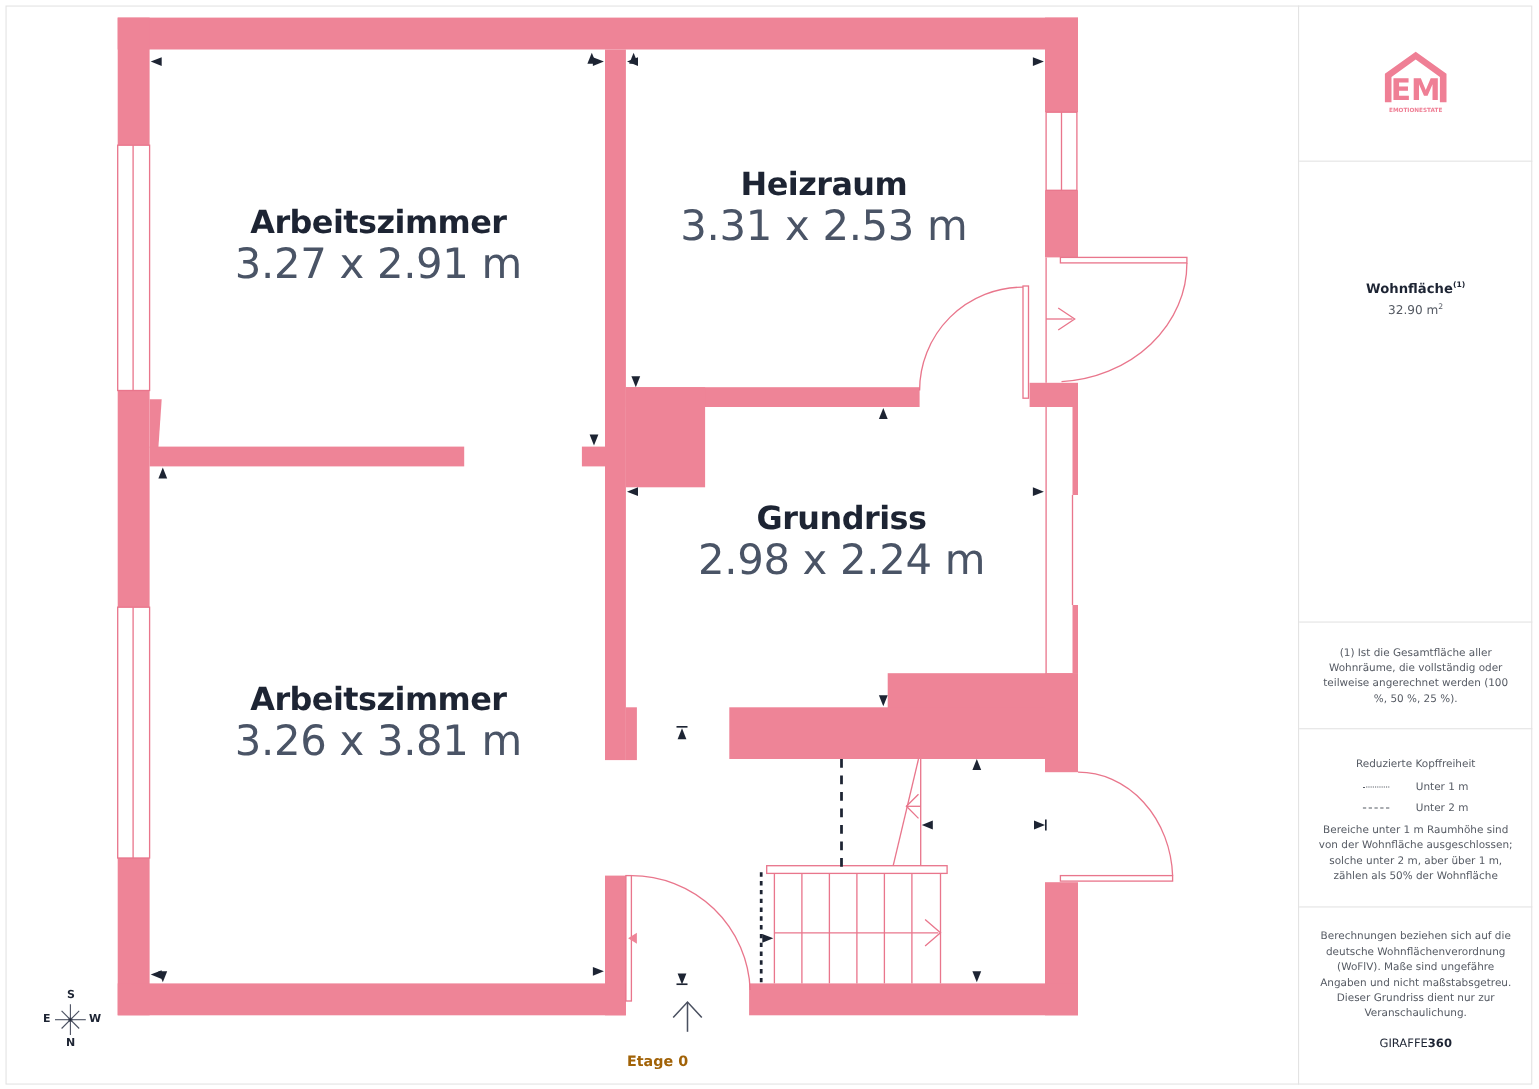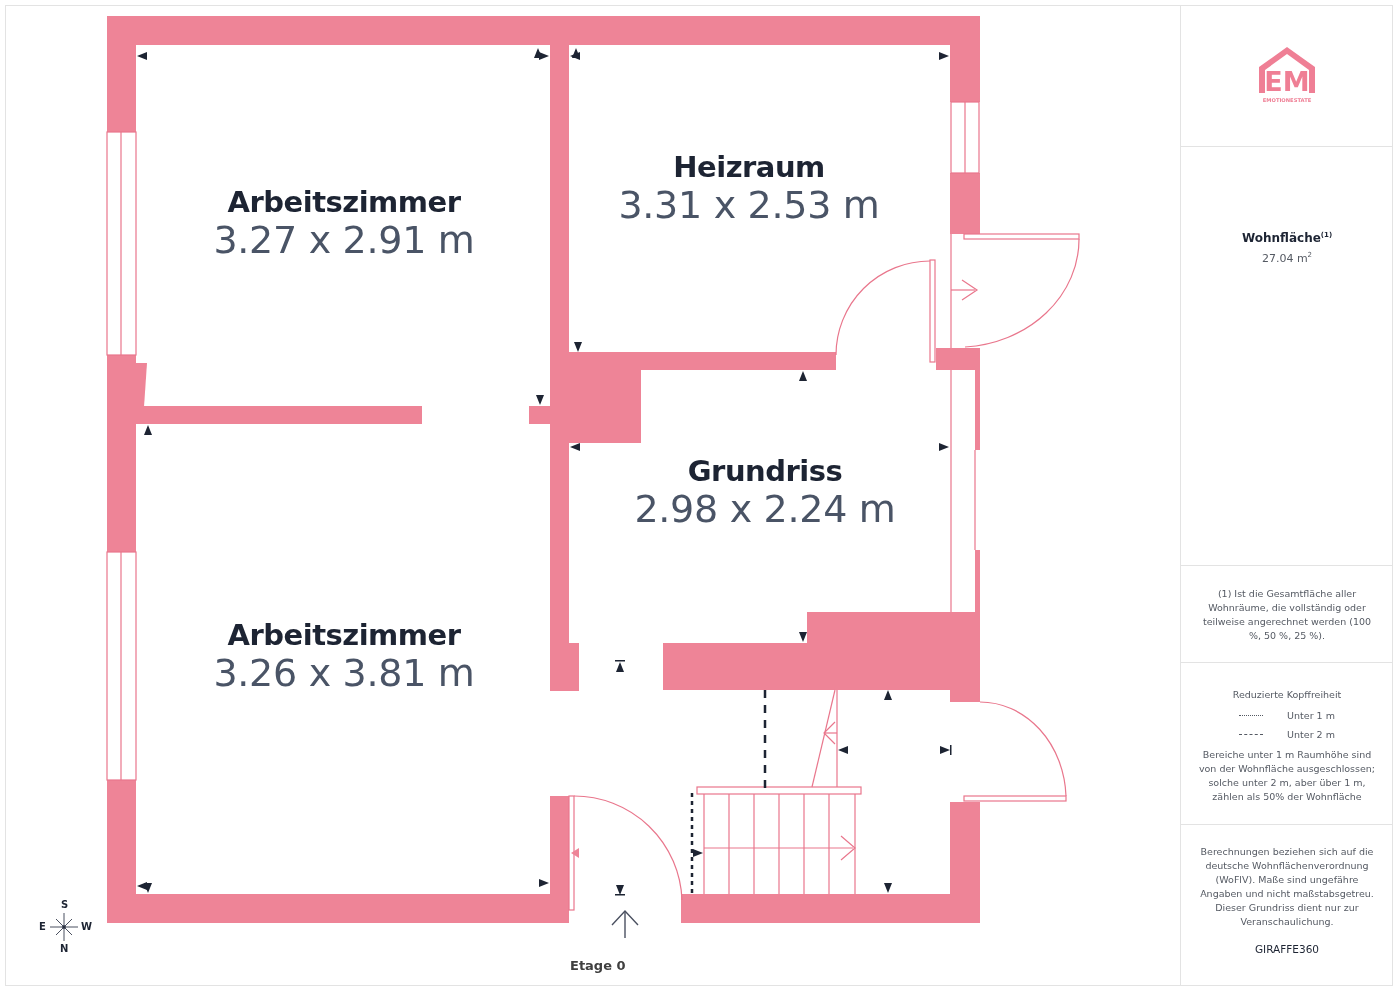--- a/index.html
+++ b/index.html
@@ -2,39 +2,39 @@
 <html><head>
 <meta charset="utf-8">
 <style>
   html, body { margin: 0; padding: 0; background: #ffffff; }
   body { width: 1399px; height: 990px; position: relative; overflow: hidden; font-family: "DejaVu Sans", sans-serif; }
   .frame { position: absolute; left: 5px; top: 5px; width: 1388px; height: 981px; border: 1px solid #e3e3e3; box-sizing: border-box; }
   .plan { position: absolute; left: 0; top: 0; }
   .room-label { position: absolute; text-align: center; transform: translateX(-50%); white-space: nowrap; }
   .room-name { font-family: "DejaVu Sans", sans-serif; font-weight: bold; font-size: 29px; color: #1d2433; letter-spacing: -0.5px; line-height: 36px; }
   .room-dim { font-family: "DejaVu Sans", sans-serif; font-size: 38px; color: #4a5466; line-height: 40px; letter-spacing: -0.3px; }
-  .floor-label { position: absolute; left: 570px; top: 958px; font-weight: bold; font-size: 13px; color: #404040; }
+  .floor-label { position: absolute; left: 570px; top: 958px; font-weight: bold; font-size: 13px; color: #a16207; }
   .compass-letter { position: absolute; font-size: 10px; font-weight: bold; color: #1d2433; }
   .sidebar { position: absolute; left: 1180px; top: 5px; width: 213px; height: 981px; border-left: 1px solid #e3e3e3; box-sizing: border-box; }
   .sb-cell { position: absolute; left: 0; width: 212px; border-bottom: 1px solid #e3e3e3; box-sizing: border-box; text-align: center; color: #555a63; }
   .logo-box { top: 0; height: 142px; }
   .area-box { top: 142px; height: 419px; }
   .note-box { top: 561px; height: 97px; }
   .legend-box { top: 658px; height: 162px; text-align: center; }
   .disc-box { top: 820px; height: 161px; border-bottom: none; }
-  .area-title { margin-top: 84px; font-size: 12px; font-weight: bold; color: #1d2433; }
+  .area-title { margin-top: 108px; font-size: 12px; font-weight: bold; color: #1d2433; }
   .area-title sup { font-size: 7px; }
   .area-value { margin-top: 6px; font-size: 11px; color: #555a63; }
   .area-value sup { font-size: 7px; }
   .small-text { font-size: 9.5px; line-height: 14px; color: #555a63; padding: 0 16px; }
   .legend-row { display: flex; justify-content: center; align-items: center; gap: 24px; font-size: 9.5px; color: #555a63; margin-top: 8px; }
   .line-dotted { width: 24px; border-top: 1px dotted #555a63; }
   .line-dashed { width: 24px; border-top: 1px dashed #555a63; }
   .brand { font-size: 10.5px; color: #1d2433; margin-top: 14px; }
-  .brand b { font-weight: normal; }
+  .brand b { font-weight: bold; }
   .logo-svg { position: absolute; left: 76px; top: 40px; }
 </style>
 </head>
 <body>
 
 <div class="frame"></div>
 
 <svg class="plan" width="1180" height="990" viewBox="0 0 1180 990" xmlns="http://www.w3.org/2000/svg">
   <g fill="#ee8497">
 
@@ -193,21 +193,21 @@
 <div class="sidebar">
   <div class="sb-cell logo-box">
     <svg class="logo-svg" width="60" height="60" viewBox="0 0 60 60">
       <polygon points="30,2 2,22 2,48 8,48 8,25 30,9 52,25 52,48 58,48 58,22" fill="#ef7f95"></polygon>
       <text x="30" y="46" text-anchor="middle" font-family="DejaVu Sans, sans-serif" font-weight="bold" font-size="27" fill="#ef7f95">EM</text>
       <text x="30" y="57" text-anchor="middle" font-family="DejaVu Sans, sans-serif" font-weight="bold" font-size="5.2" fill="#ef7f95">EMOTIONESTATE</text>
     </svg>
   </div>
   <div class="sb-cell area-box">
     <div class="area-title"><span>Wohnfläche</span><sup>(1)</sup></div>
-    <div class="area-value"><span>27.04 m</span><sup>2</sup></div>
+    <div class="area-value"><span>32.90 m</span><sup>2</sup></div>
   </div>
   <div class="sb-cell note-box">
     <div class="small-text" style="margin-top:21px;">(1) Ist die Gesamtfläche aller Wohnräume, die vollständig oder teilweise angerechnet werden (100 %, 50 %, 25 %).</div>
   </div>
   <div class="sb-cell legend-box">
     <div class="small-text" style="margin-top:25px;">Reduzierte Kopffreiheit</div>
     <div class="legend-row">
       <span class="line-dotted"></span>
       <span>Unter 1 m</span>
     </div>

